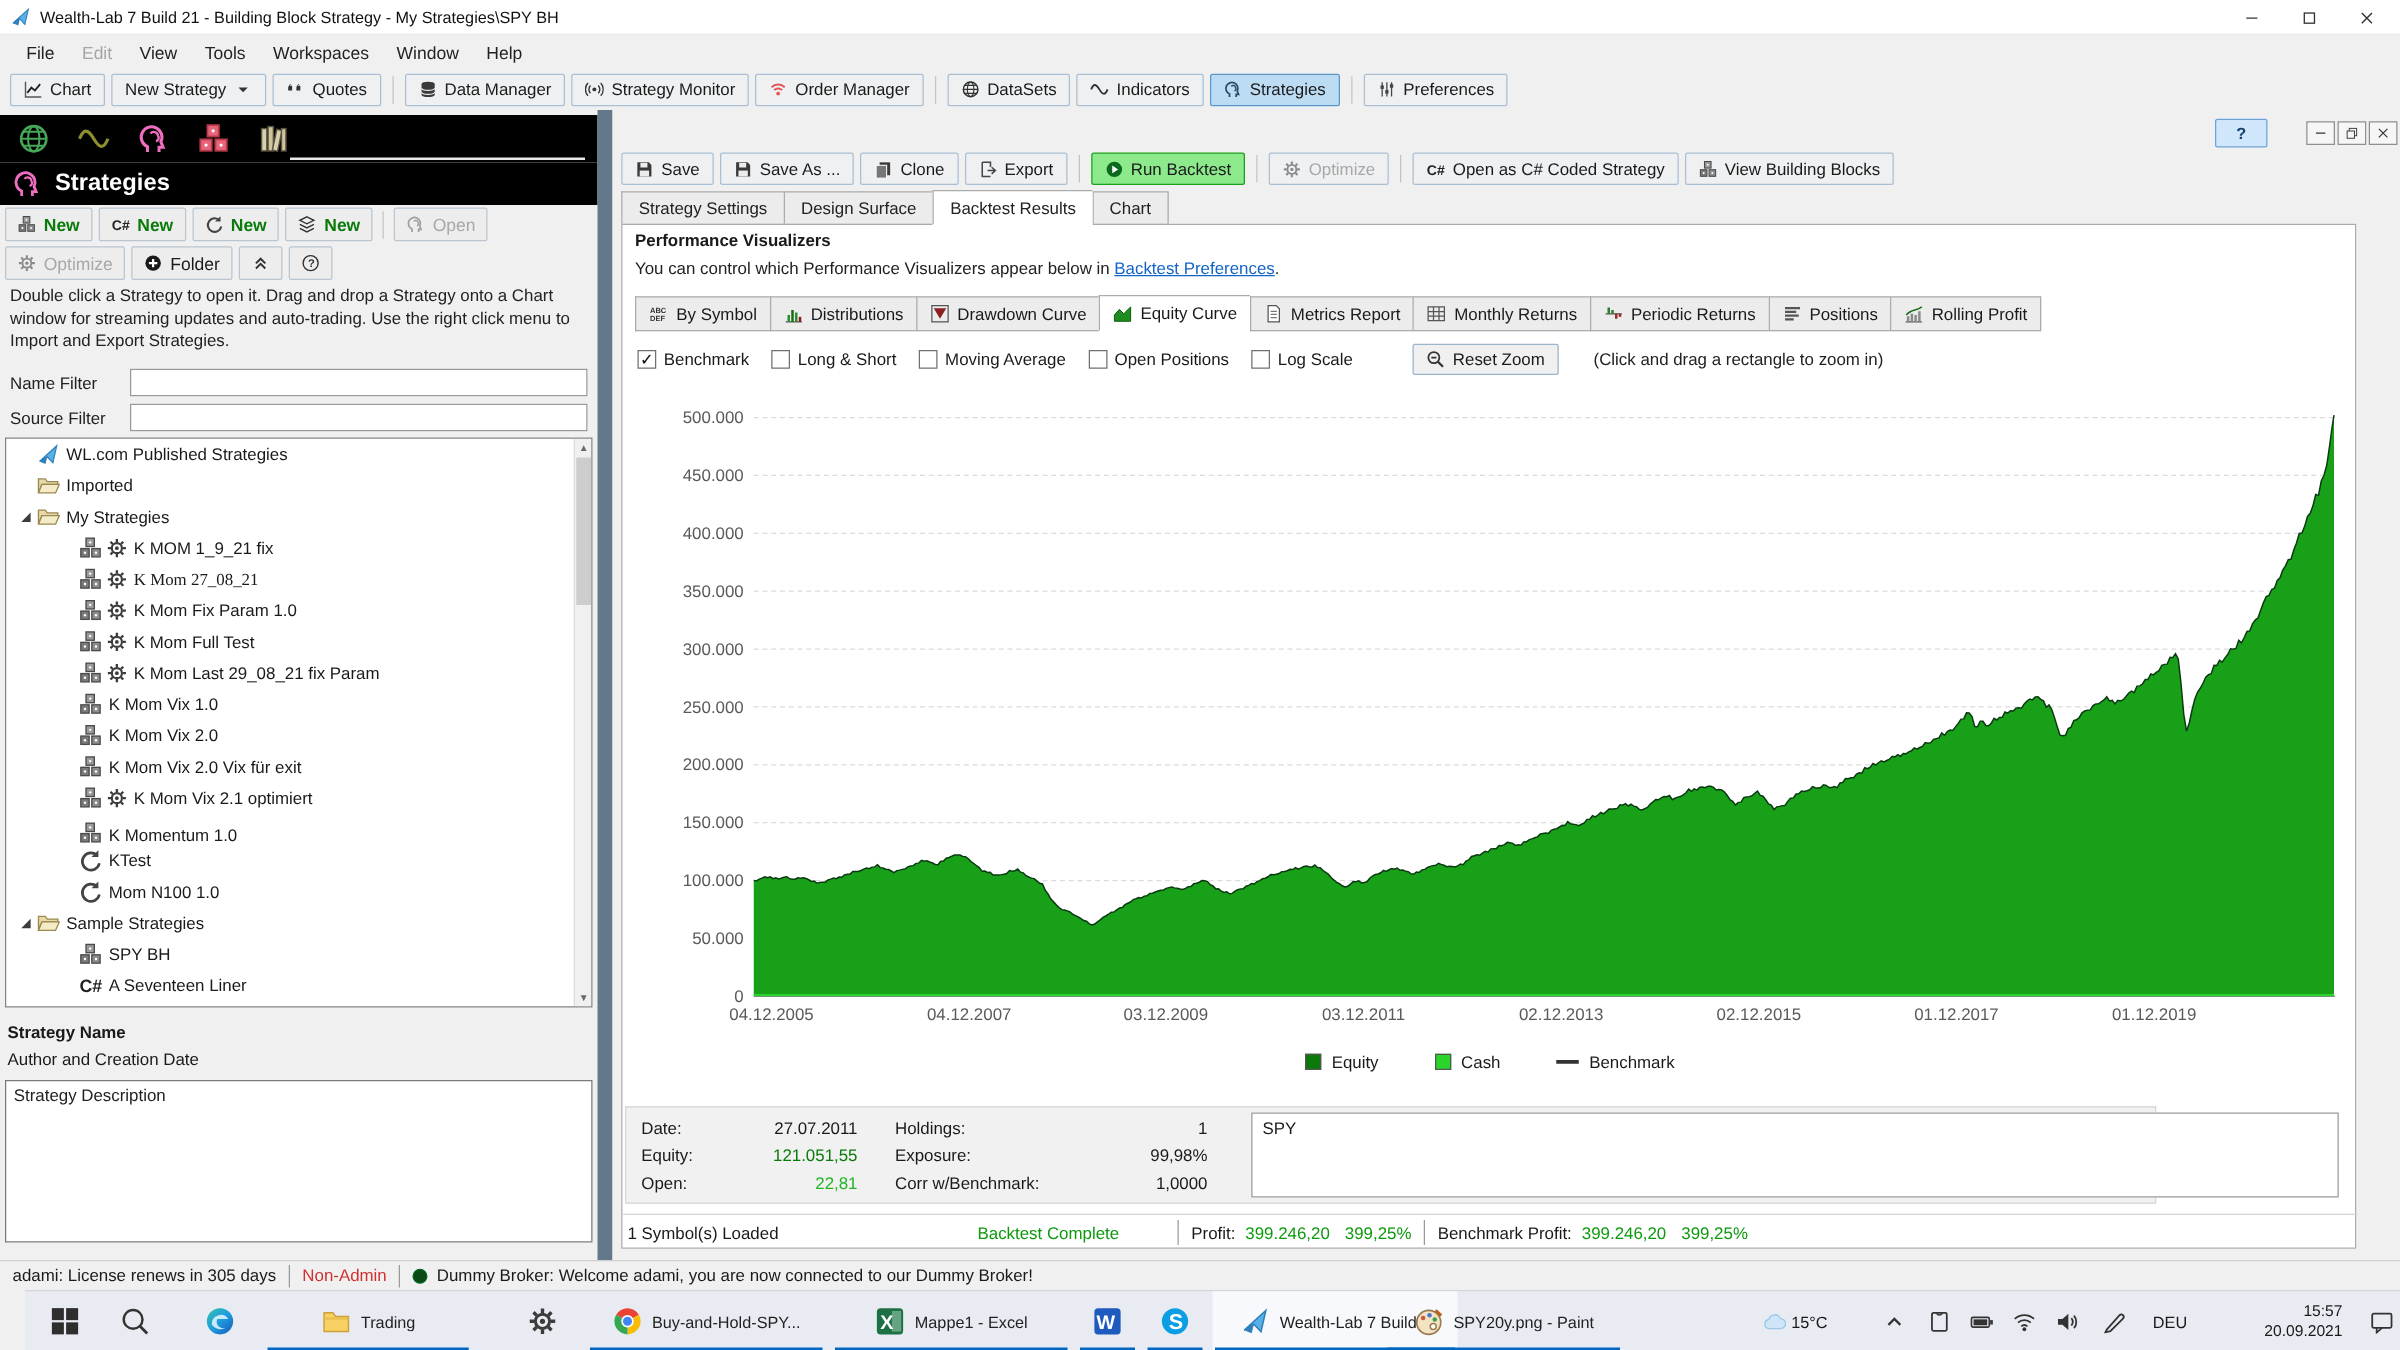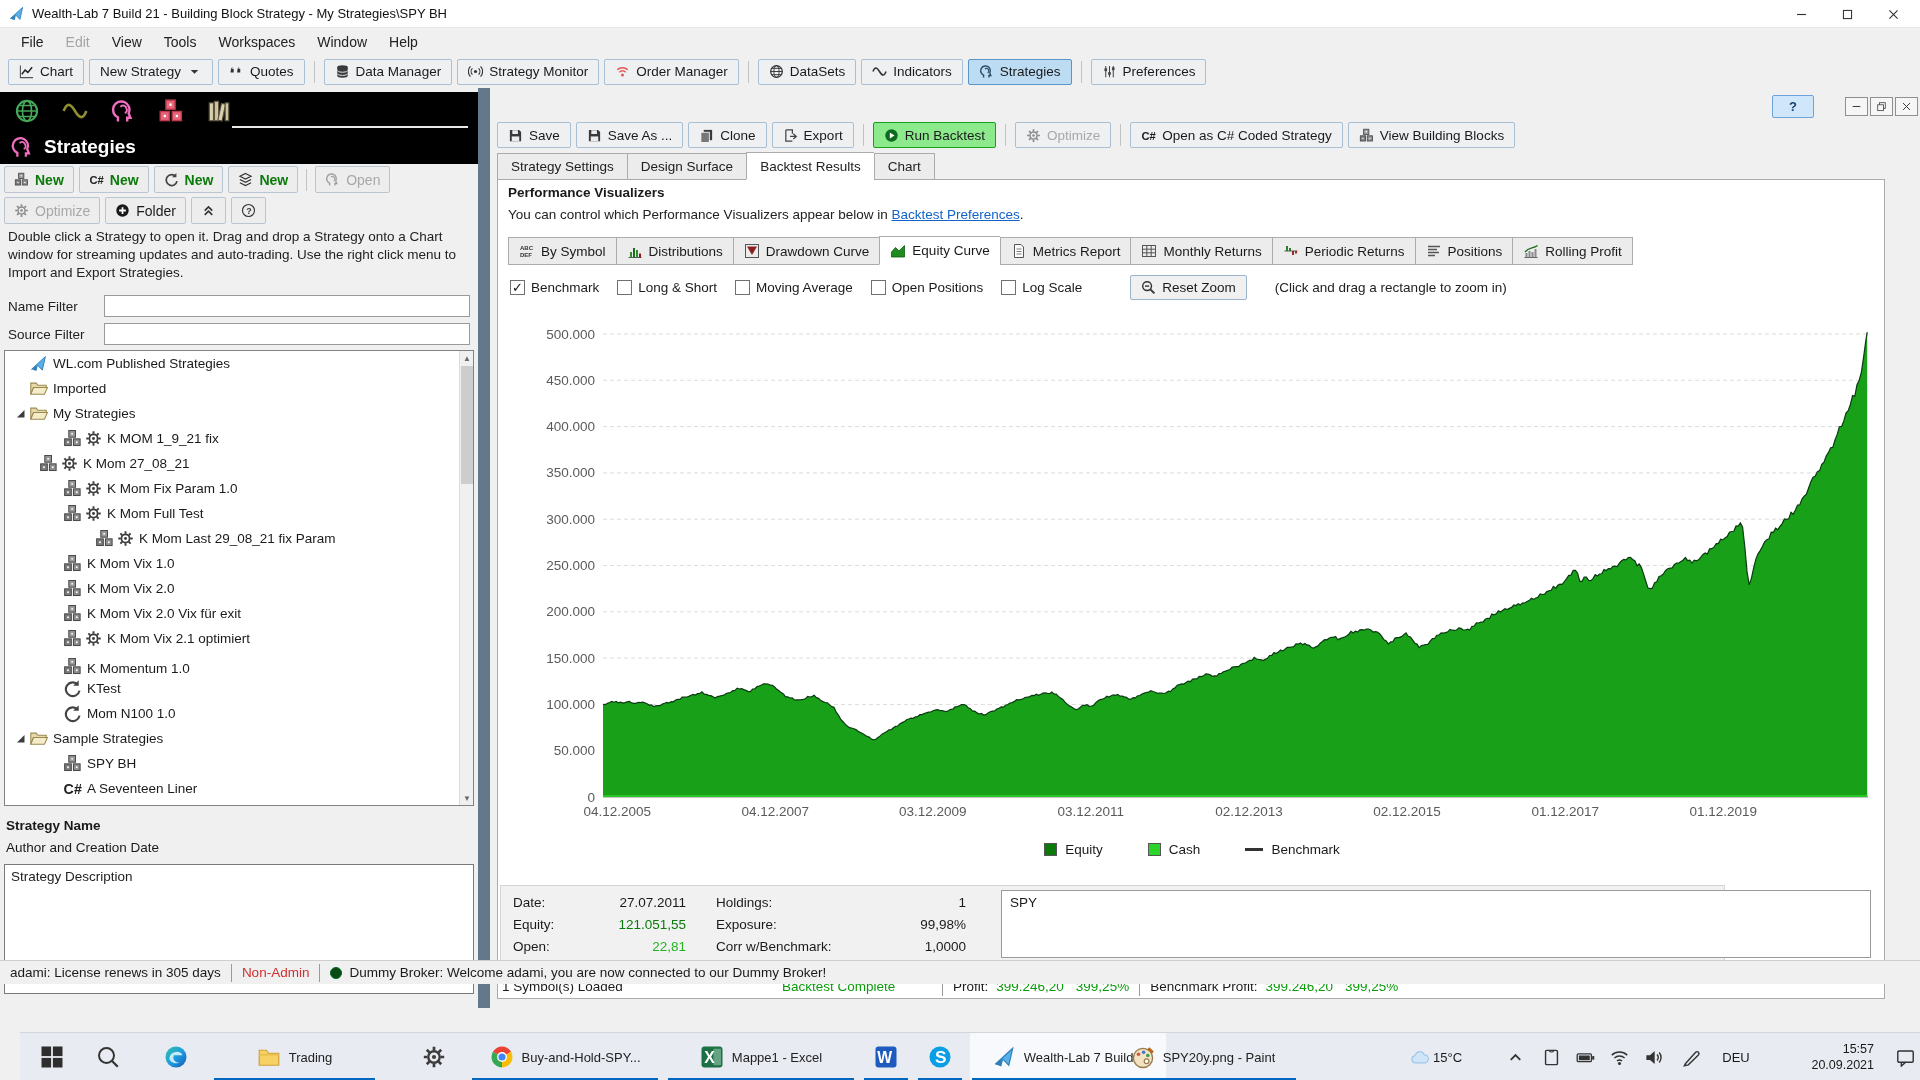--- a/index.html
+++ b/index.html
@@ -98,21 +98,21 @@
   .info-col .lbl { display:block; }
   .ic1l { left:12px; } .ic1v { left:80px; width:105px; text-align:right; }
   .ic2l { left:215px; } .ic2v { left:360px; width:105px; text-align:right; }
   .val-equity { color:#0a7a0a; } .val-cash { color:#22b422; }
   .symbol-box { position:absolute; left:500px; top:4px; width:870px; height:68px; background:#fff; border:1px solid #9a9a9a; padding:4px 8px; font-size:13.5px; }
   .status-row { position:absolute; left:0px; top:791px; width:1388px; height:29px; border-top:1px solid #d5d5d5; display:flex; align-items:center; font-size:13.5px; }
   .status-row .seg-sep { width:1px; height:20px; background:#9a9a9a; margin:0 10px; }
   .green-txt { color:#0c9a0c; }
 
   
-  .app-status { position:absolute; left:0; top:960px; width:100%; height:24px; background:#f0f0f0; border-top:1px solid #cfcfcf; display:flex; align-items:center; font-size:13.5px; }
+  .app-status { position:absolute; left:0; top:1008px; width:100%; height:24px; background:#f0f0f0; border-top:1px solid #cfcfcf; display:flex; align-items:center; font-size:13.5px; }
   .app-status .seg { padding:0 10px; display:flex; align-items:center; gap:7px; }
   .app-status .sep { width:1px; height:18px; background:#9a9a9a; }
   .app-status .red { color:#d03030; }
   .broker-dot { width:12px; height:12px; border-radius:50%; background:#0a4a14; border:1px solid #062; }
 
   
   .taskbar { position:absolute; left:0; top:1032px; width:100%; height:48px; background:#e8ebf1; border-top:1px solid #d2d5dc;margin-left:20px; }
   .tb-item { position:absolute; top:0; height:48px; display:flex; align-items:center; justify-content:center; gap:8px; }
   .tb-item .ic { width:24px; height:24px; }
   .tb-item .lbl { font-size:13px; color:#222; white-space:nowrap; overflow:hidden; }
@@ -488,21 +488,21 @@
               <svg viewBox="0 0 16 16">
                 <circle cx="8" cy="8" r="3.8" fill="none" stroke="#3c3c3c" stroke-width="1.6"></circle>
                 <circle cx="8" cy="8" r="1.4" fill="#3c3c3c"></circle>
                 <g stroke="#3c3c3c" stroke-width="1.8">
                   <path d="M8 1.2 v2.4 M8 12.4 v2.4 M1.2 8 h2.4 M12.4 8 h2.4 M3.2 3.2 l1.7 1.7 M11.1 11.1 l1.7 1.7 M12.8 3.2 l-1.7 1.7 M4.9 11.1 l-1.7 1.7"></path>
                 </g>
               </svg>
             </span>
             <span>K MOM 1_9_21 fix</span>
           </div>
-          <div class="tree-row" style="padding-left: 18px;">
+          <div class="tree-row" style="padding-left: 42px; font-family: Liberation Serif, serif;">
             <span class="arrow"></span>
             <span class="ic">
               <svg viewBox="0 0 16 16">
                 <g stroke="#4a4a4a" stroke-width="0.9">
                   <rect x="4.9" y="1.3" width="5.6" height="5.6" fill="#9a9a9a"></rect>
                   <rect x="1.4" y="8.3" width="5.6" height="5.6" fill="#7b7b7b"></rect>
                   <rect x="8.8" y="8.3" width="5.6" height="5.6" fill="#8d8d8d"></rect>
                 </g>
                 <g fill="#fff">
                   <circle cx="7.7" cy="4.1" r="0.8"></circle>
@@ -569,21 +569,21 @@
               <svg viewBox="0 0 16 16">
                 <circle cx="8" cy="8" r="3.8" fill="none" stroke="#3c3c3c" stroke-width="1.6"></circle>
                 <circle cx="8" cy="8" r="1.4" fill="#3c3c3c"></circle>
                 <g stroke="#3c3c3c" stroke-width="1.8">
                   <path d="M8 1.2 v2.4 M8 12.4 v2.4 M1.2 8 h2.4 M12.4 8 h2.4 M3.2 3.2 l1.7 1.7 M11.1 11.1 l1.7 1.7 M12.8 3.2 l-1.7 1.7 M4.9 11.1 l-1.7 1.7"></path>
                 </g>
               </svg>
             </span>
             <span>K Mom Full Test</span>
           </div>
-          <div class="tree-row" style="padding-left: 42px; margin-left: 32px;">
+          <div class="tree-row" style="padding-left: 42px;">
             <span class="arrow"></span>
             <span class="ic">
               <svg viewBox="0 0 16 16">
                 <g stroke="#4a4a4a" stroke-width="0.9">
                   <rect x="4.9" y="1.3" width="5.6" height="5.6" fill="#9a9a9a"></rect>
                   <rect x="1.4" y="8.3" width="5.6" height="5.6" fill="#7b7b7b"></rect>
                   <rect x="8.8" y="8.3" width="5.6" height="5.6" fill="#8d8d8d"></rect>
                 </g>
                 <g fill="#fff">
                   <circle cx="7.7" cy="4.1" r="0.8"></circle>

